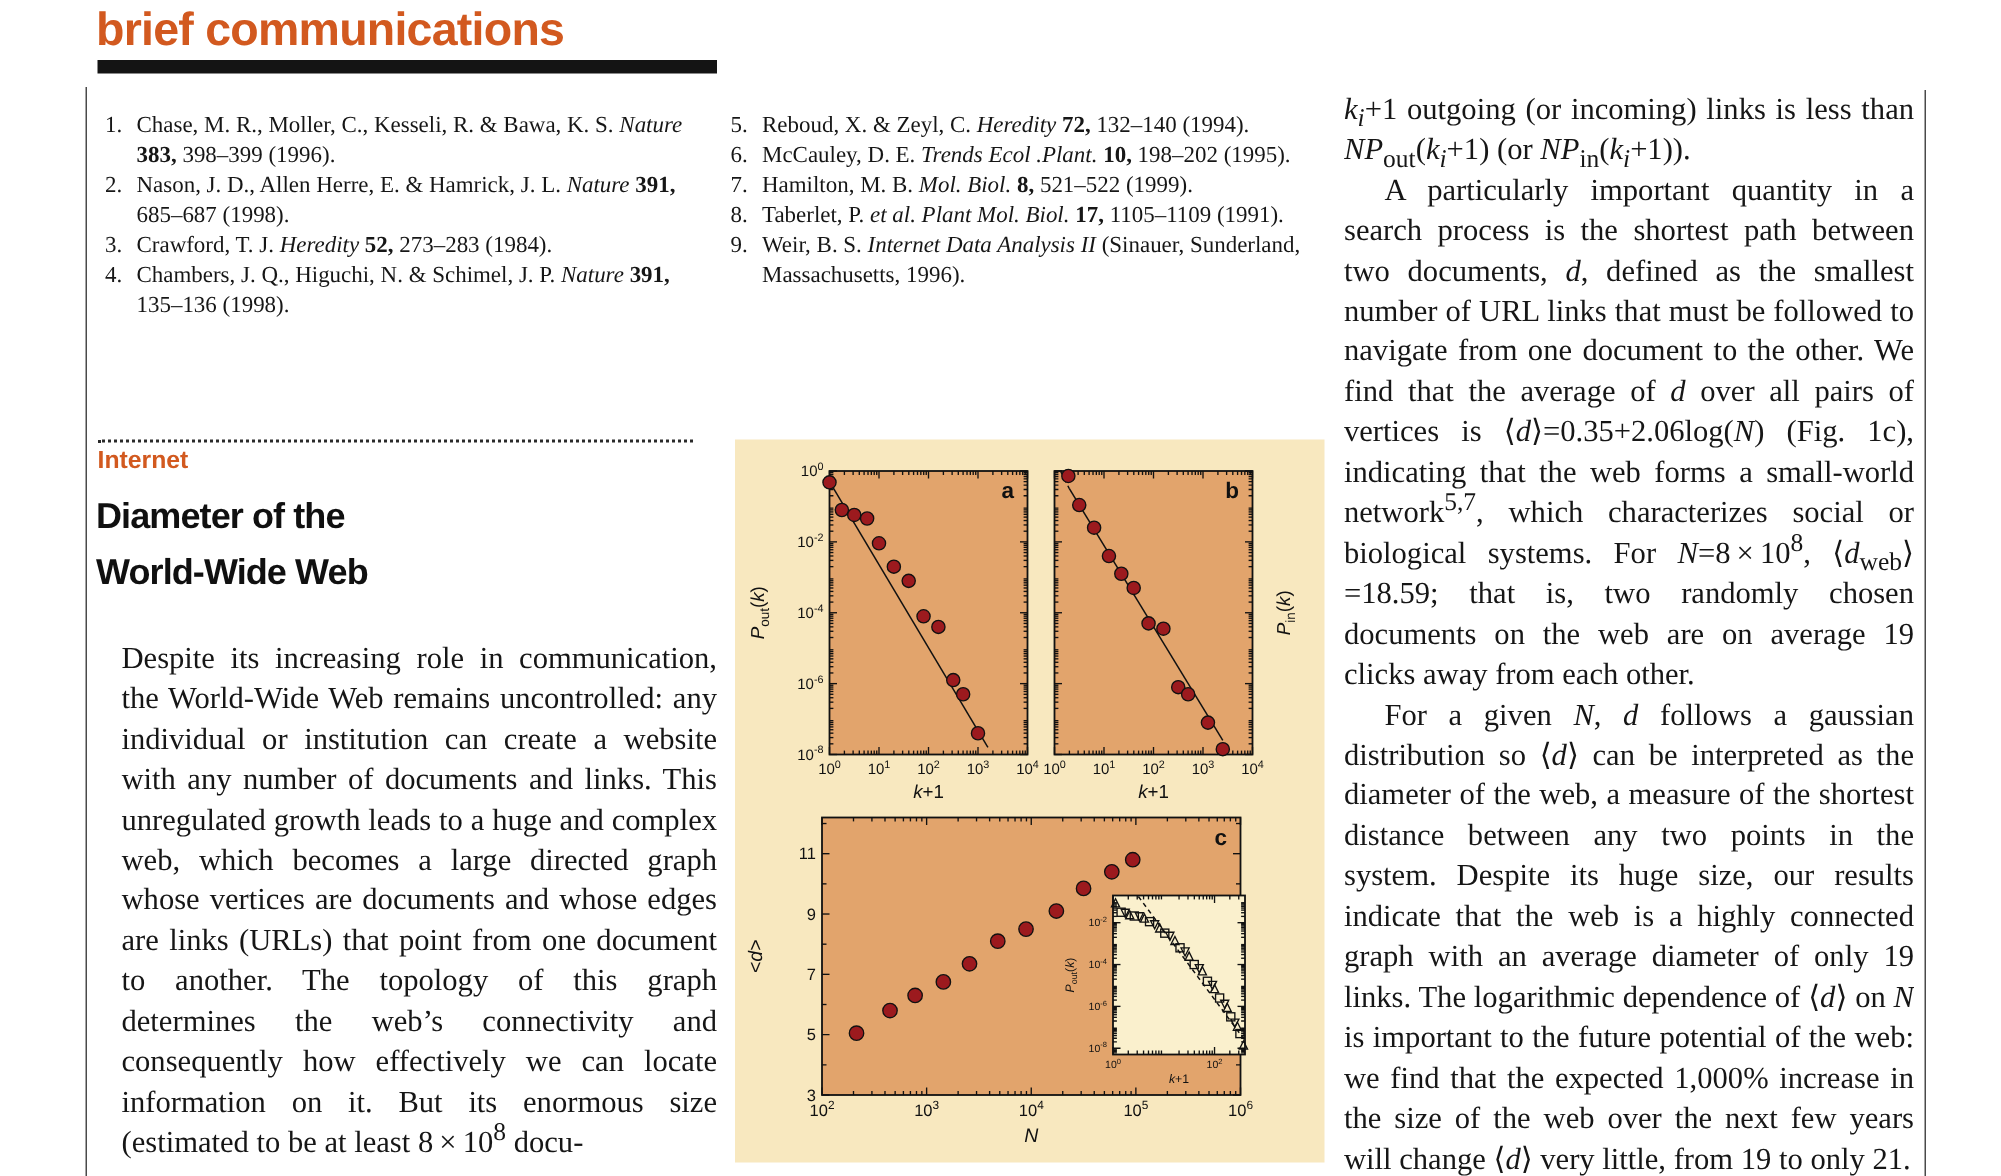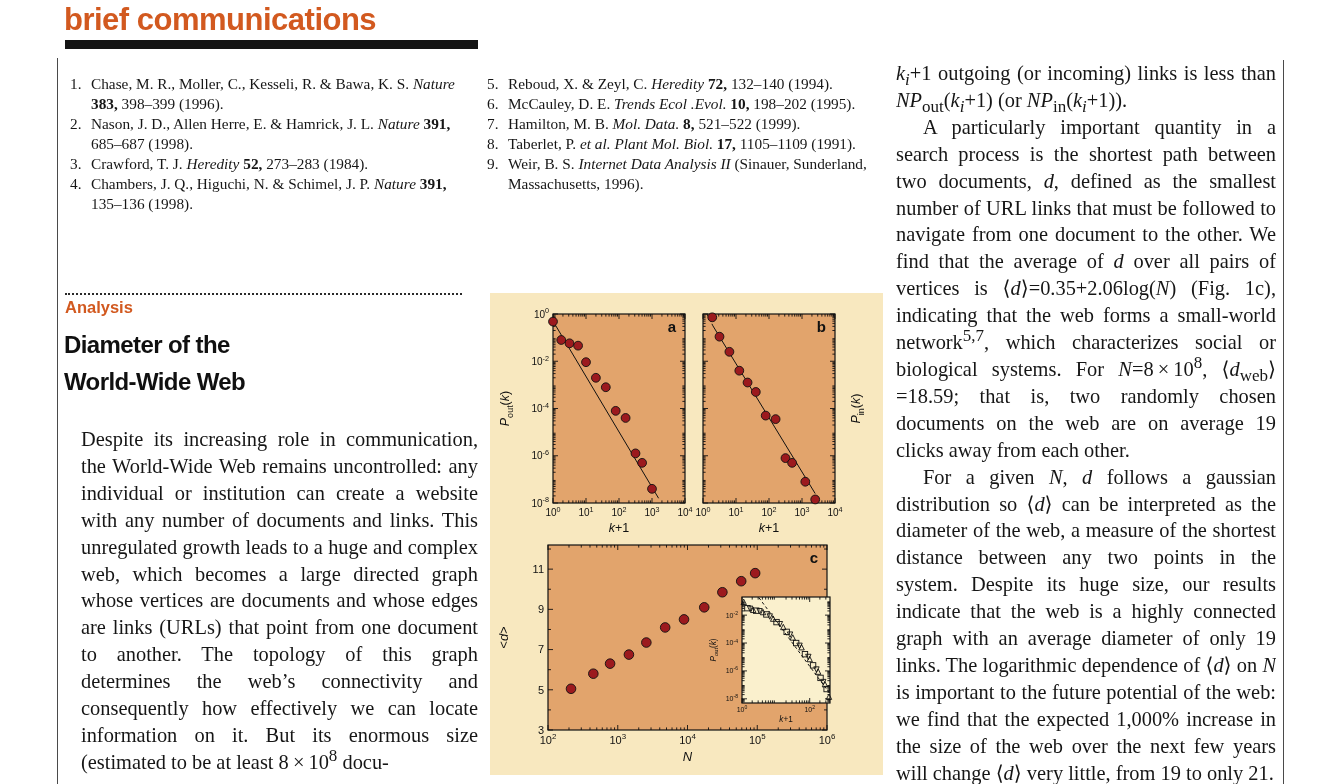--- a/index.html
+++ b/index.html
@@ -57,38 +57,38 @@
         <span class="ref-text">Chambers, J. Q., Higuchi, N. &amp; Schimel, J. P. <i>Nature</i> <b>391,</b> 135–136 (1998).</span>
       </div>
     </div>
   <div class="refs c2">
       <div class="ref">
         <span class="ref-num">5.</span>
         <span class="ref-text">Reboud, X. &amp; Zeyl, C. <i>Heredity</i> <b>72,</b> 132–140 (1994).</span>
       </div>
       <div class="ref">
         <span class="ref-num">6.</span>
-        <span class="ref-text">McCauley, D. E. <i>Trends Ecol .Evol.</i> <b>10,</b> 198–202 (1995).</span>
+        <span class="ref-text">McCauley, D. E. <i>Trends Ecol .Plant.</i> <b>10,</b> 198–202 (1995).</span>
       </div>
       <div class="ref">
         <span class="ref-num">7.</span>
-        <span class="ref-text">Hamilton, M. B. <i>Mol. Data.</i> <b>8,</b> 521–522 (1999).</span>
+        <span class="ref-text">Hamilton, M. B. <i>Mol. Biol.</i> <b>8,</b> 521–522 (1999).</span>
       </div>
       <div class="ref">
         <span class="ref-num">8.</span>
         <span class="ref-text">Taberlet, P. <i>et al. Plant Mol. Biol.</i> <b>17,</b> 1105–1109 (1991).</span>
       </div>
       <div class="ref">
         <span class="ref-num">9.</span>
         <span class="ref-text">Weir, B. S. <i>Internet Data Analysis II</i> (Sinauer, Sunderland, Massachusetts, 1996).</span>
       </div>
     </div>
 
   <div class="dotted-rule"></div>
-  <div class="section-label">Analysis</div>
+  <div class="section-label">Internet</div>
   <div class="article-title">Diameter of the<br>World-Wide Web</div>
   <div class="left-body body-text">Despite its increasing role in communication, the World-Wide Web remains uncontrolled: any individual or institution can create a website with any number of documents and links. This unregulated growth leads to a huge and complex web, which becomes a large directed graph whose vertices are documents and whose edges are links (URLs) that point from one document to another. The topology of this graph determines the web’s connectivity and consequently how effectively we can locate information on it. But its enormous size (estimated to be at least 8 × 10<sup>8</sup> docu-</div>
 
   <div class="figure">
     <svg id="fig-svg" width="393" height="482" viewBox="0 0 393 482" xmlns="http://www.w3.org/2000/svg">
         <rect x="63" y="21" width="132" height="189" fill="#e2a46c" stroke="#111" stroke-width="1.2"></rect>
         <clipPath id="clip0">
           <rect x="63" y="21" width="132" height="189"></rect>
         </clipPath>
         <line x1="72.93398985691138" y1="210" x2="72.93398985691138" y2="207.4" stroke="#111" stroke-width="0.9"></line>

